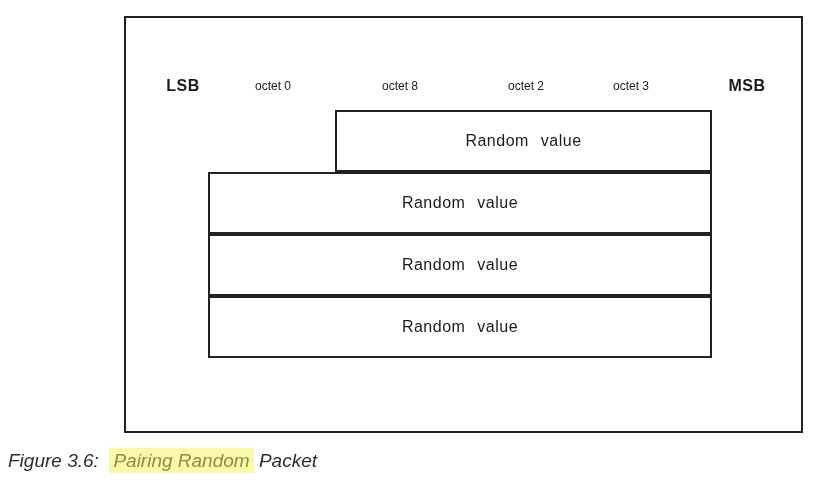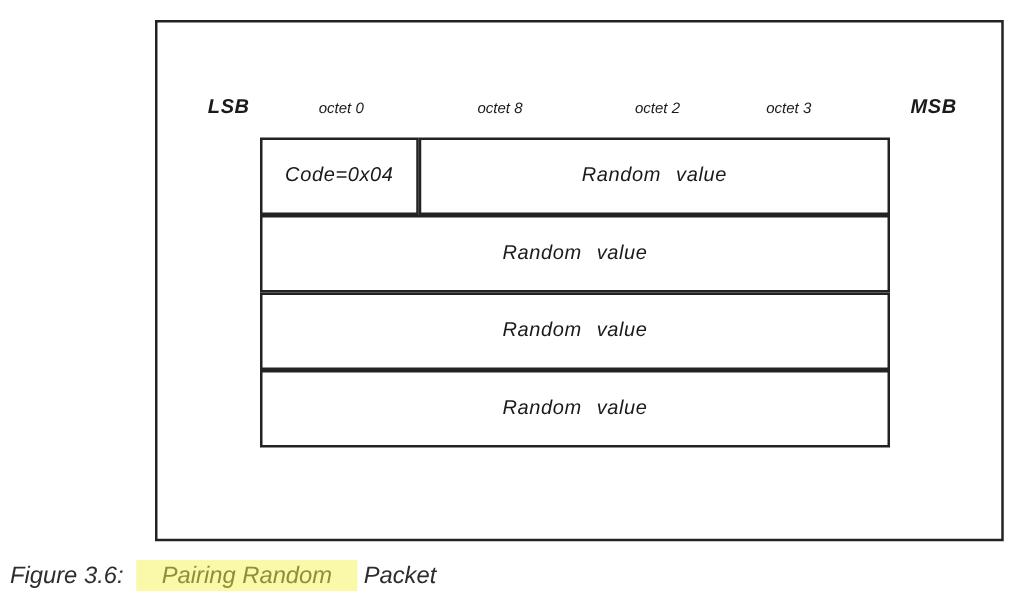--- a/index.html
+++ b/index.html
@@ -3,21 +3,21 @@
 <meta charset="utf-8">
 <style>
   :root{
     --border_color:#222222;
     --text_color:#1a1a1a;
     --watermark_color:#cfcfcf;
     --highlight_bg:#f9f9a9;
     --highlight_text:#8f8f3a;
     --caption_text:#2d2d2d;
   }
-  *{box-sizing:border-box;margin:0;padding:0;font-style:italic;}
+  *{box-sizing:border-box;margin:0;padding:0;}
   body{
     width:818px;height:487px;background:#ffffff;overflow:hidden;
     font-family:"Liberation Sans",sans-serif;color:var(--text_color);
     position:relative;
   }
   .page{position:absolute;left:0;top:0;width:818px;height:487px;background:#ffffff;}
   
   .frame{
     position:absolute;left:124px;top:16px;width:679px;height:417px;
     border:2px solid var(--border_color);background:#ffffff;
@@ -44,40 +44,39 @@
   }
   .cell.two-line{white-space:pre-line;line-height:1.35;word-spacing:0;}
   
   .caption{
     position:absolute;left:8px;top:448px;z-index:3;
     font-style:italic;font-size:19px;line-height:26px;
     color:var(--caption_text);white-space:pre;
   }
   .caption .hl{
     background:var(--highlight_bg);color:var(--highlight_text);
-    padding:2px 20px;
+    padding:2px 4px;
   }
 </style>
 </head>
 <body>
 
 <div class="page">
 
   <div class="frame">
 
     <div class="hdr bold" style="left:57px">LSB</div>
     <div class="hdr" style="left:147px">octet 0</div>
     <div class="hdr" style="left:274px">octet 8</div>
     <div class="hdr" style="left:400px">octet 2</div>
     <div class="hdr" style="left:505px">octet 3</div>
     <div class="hdr bold" style="left:621px">MSB</div>
 
 
     <div class="ptable">
-      <div class="cell" style="left:0;top:0;width:127px;height:62px">Code=0x04</div>
       <div class="cell" style="left:127px;top:0;width:377px;height:62px">Random value</div>
       <div class="cell" style="left:0;top:62px;width:504px;height:62px">Random value</div>
       <div class="cell" style="left:0;top:124px;width:504px;height:62px">Random value</div>
       <div class="cell" style="left:0;top:186px;width:504px;height:62px">Random value</div>
     </div>
 
   </div>
 
   <div class="caption"><span>Figure 3.6:  </span><span class="hl">Pairing Random</span><span> Packet</span></div>
 

